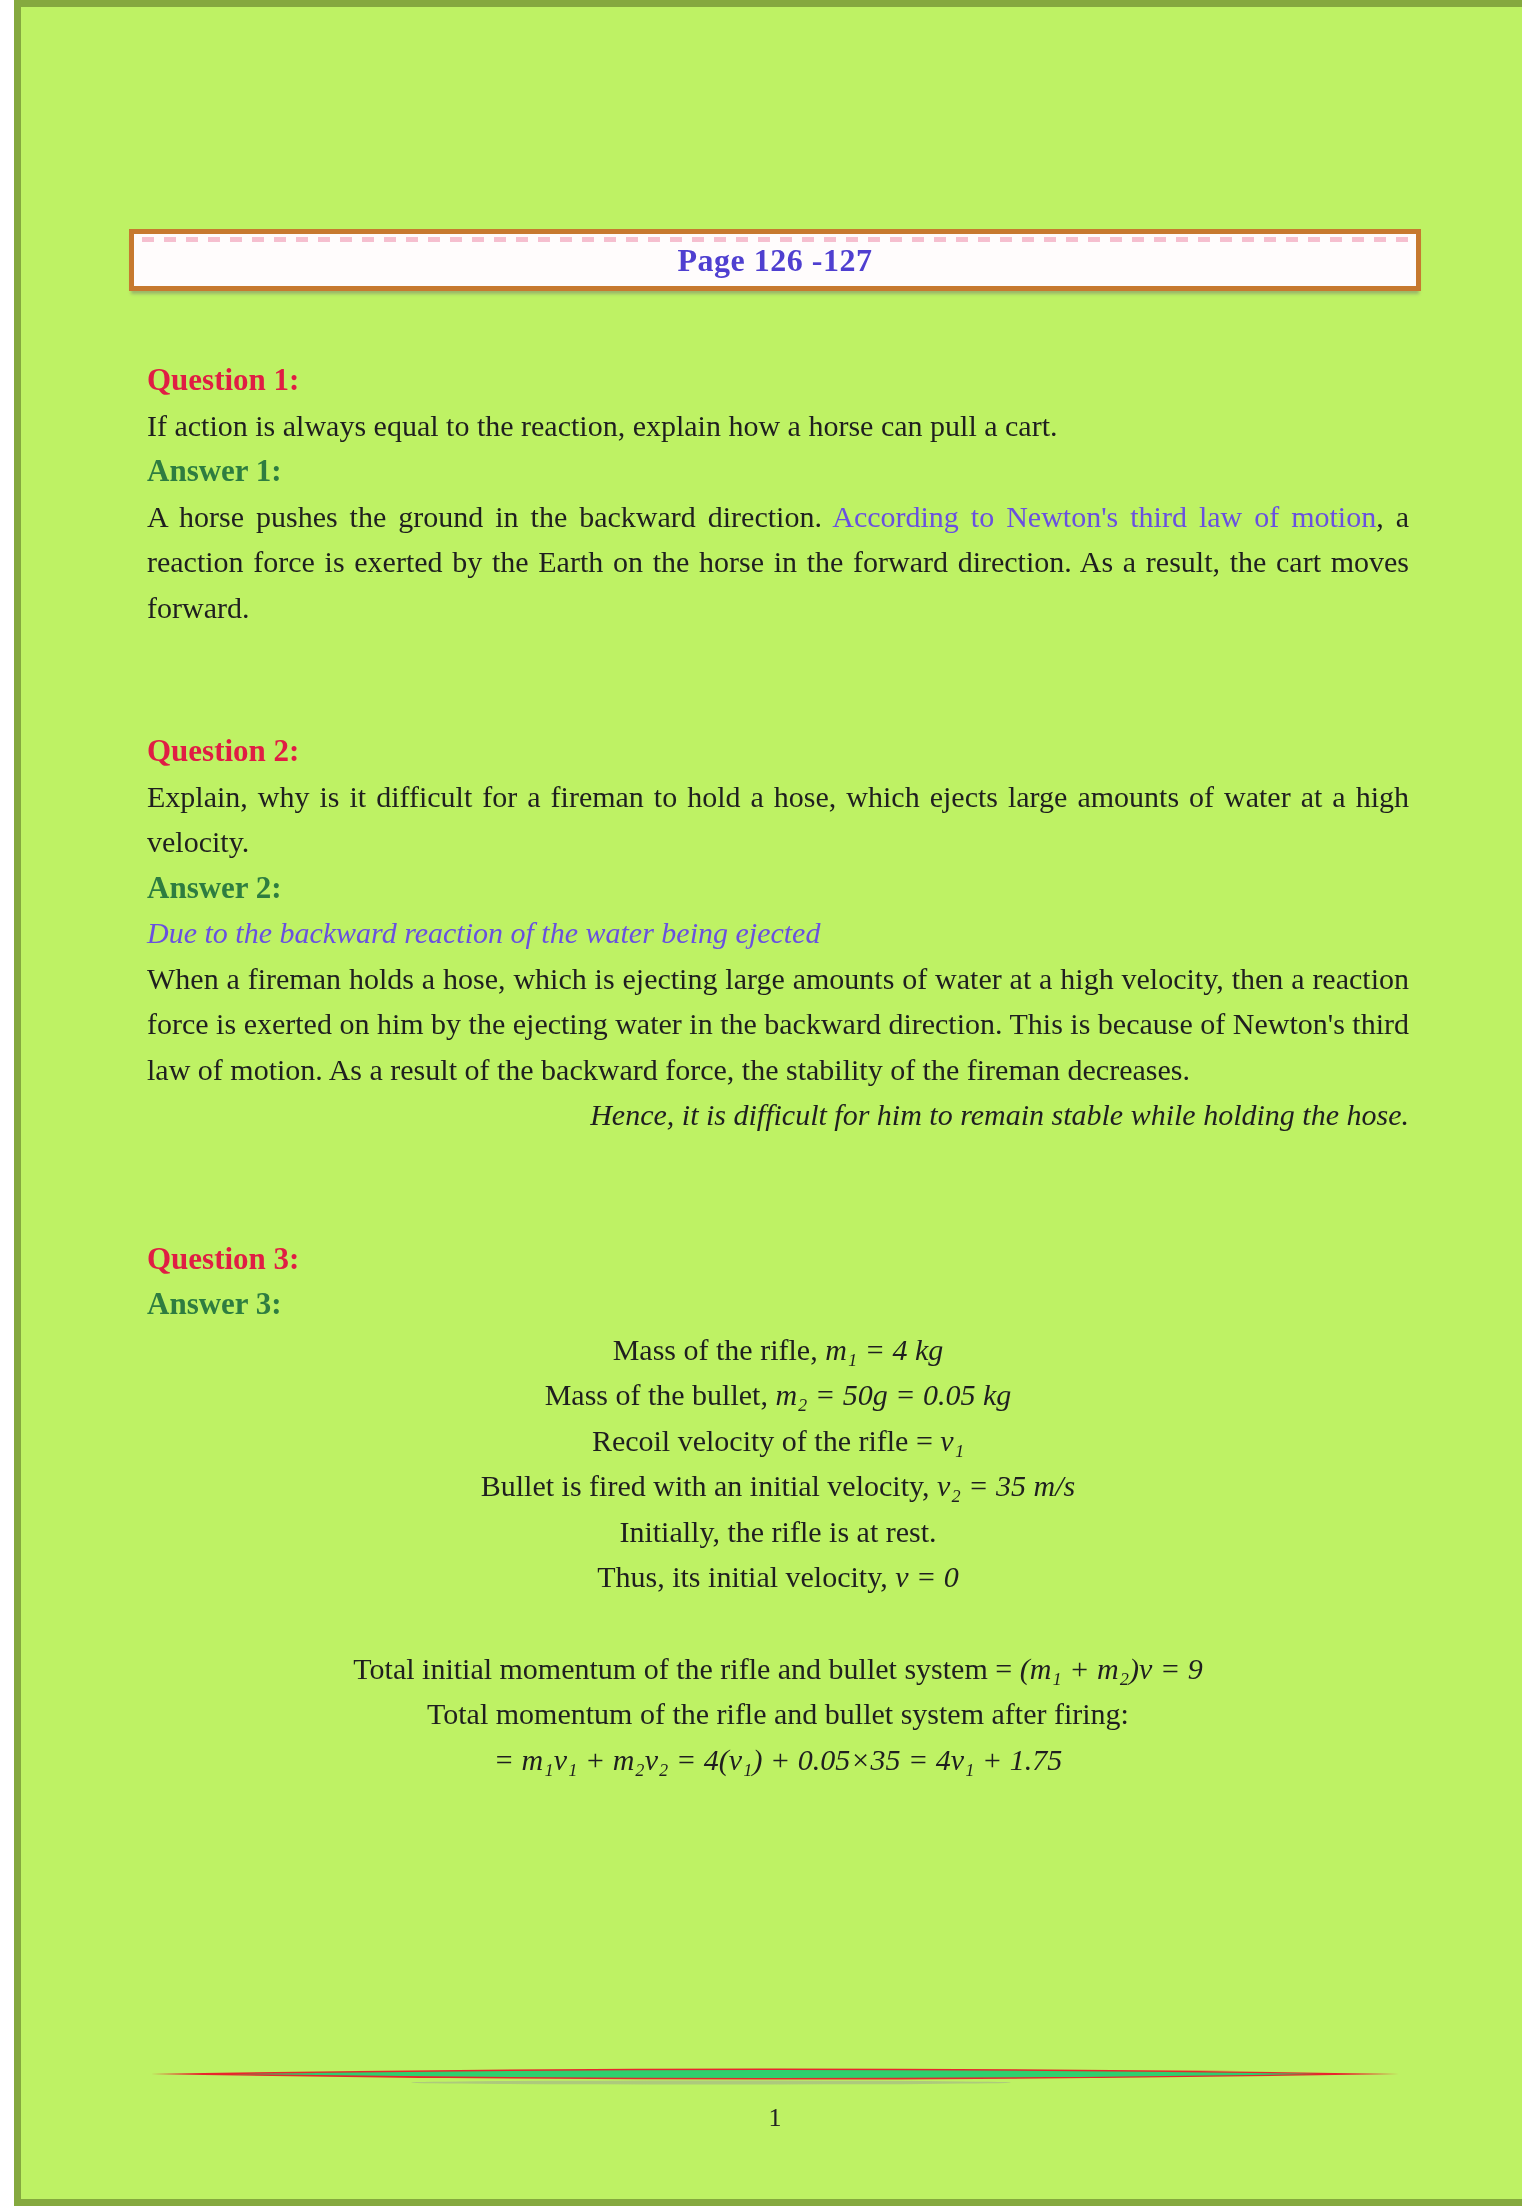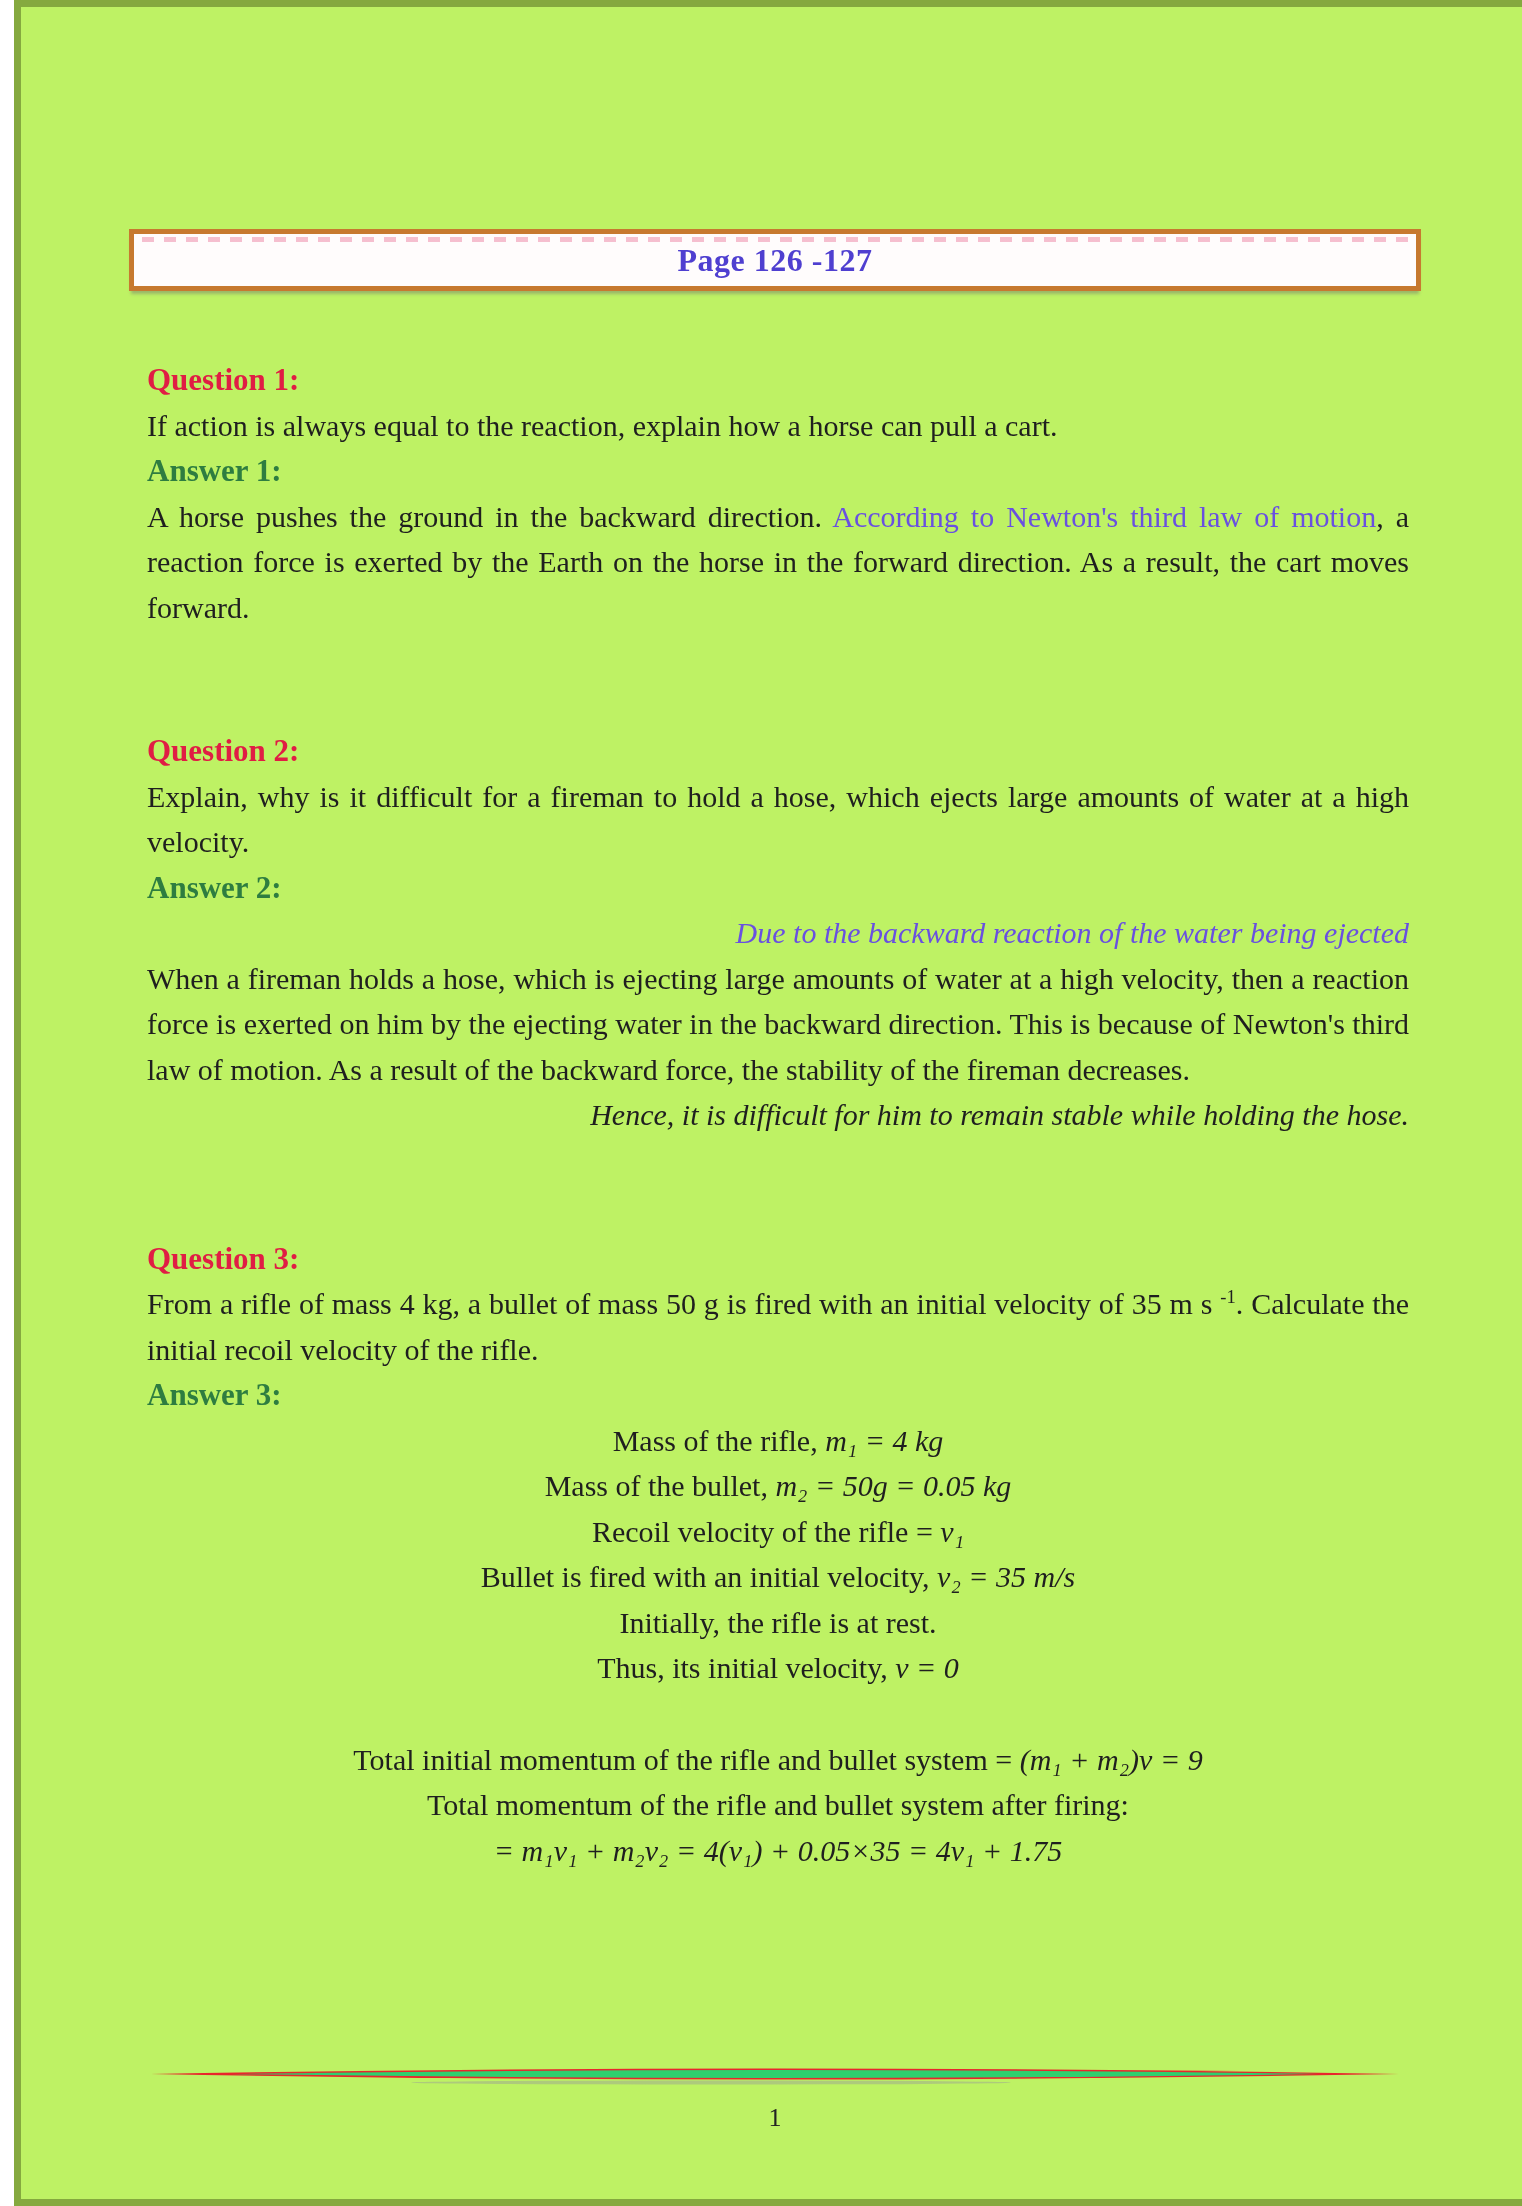--- a/index.html
+++ b/index.html
@@ -60,21 +60,21 @@
   .qh { color: #e01d44; }
   .ah { color: #2e7d40; }
   p {
     margin: 0;
     text-align: justify;
   }
   .purple { color: #6950e0; }
   .lead-italic {
     font-style: italic;
     color: #6950e0;
-    text-align: right;
+    text-align: left;
   }
   .italic-black {
     font-style: italic;
     text-align: right;
   }
   .math { font-style: italic; }
   .line { text-align: center; }
   sup {
     font-size: 0.62em;
     line-height: 0;
@@ -122,21 +122,20 @@
       <h2 class="qh">Question 2:</h2>
       <p>Explain, why is it difficult for a fireman to hold a hose, which ejects large amounts of water at a high velocity.</p>
       <h2 class="ah">Answer 2:</h2>
       <p class="lead-italic">Due to the backward reaction of the water being ejected</p>
       <p>When a fireman holds a hose, which is ejecting large amounts of water at a high velocity, then a reaction force is exerted on him by the ejecting water in the backward direction. This is because of Newton's third law of motion. As a result of the backward force, the stability of the fireman decreases.</p>
       <p class="italic-black">Hence, it is difficult for him to remain stable while holding the hose.</p>
     </section>
 
     <section>
       <h2 class="qh">Question 3:</h2>
-      <p><span>From a rifle of mass 4 kg, a bullet of mass 50 g is fired with an initial velocity of 35 m s </span><sup>-1</sup><span>. Calculate the initial recoil velocity of the rifle.</span></p>
       <h2 class="ah">Answer 3:</h2>
 
       <p class="line"><span>Mass of the rifle, </span><span class="math">m₁ = 4 kg</span></p>
       <p class="line"><span>Mass of the bullet, </span><span class="math">m₂ = 50g = 0.05 kg</span></p>
       <p class="line"><span>Recoil velocity of the rifle = </span><span class="math">v₁</span></p>
       <p class="line"><span>Bullet is fired with an initial velocity, </span><span class="math">v₂ = 35 m/s</span></p>
       <p class="line"><span>Initially, the rifle is at rest.</span><span class="math"></span></p>
       <p class="line"><span>Thus, its initial velocity, </span><span class="math">v = 0</span></p>
 
       <div class="momentum">

